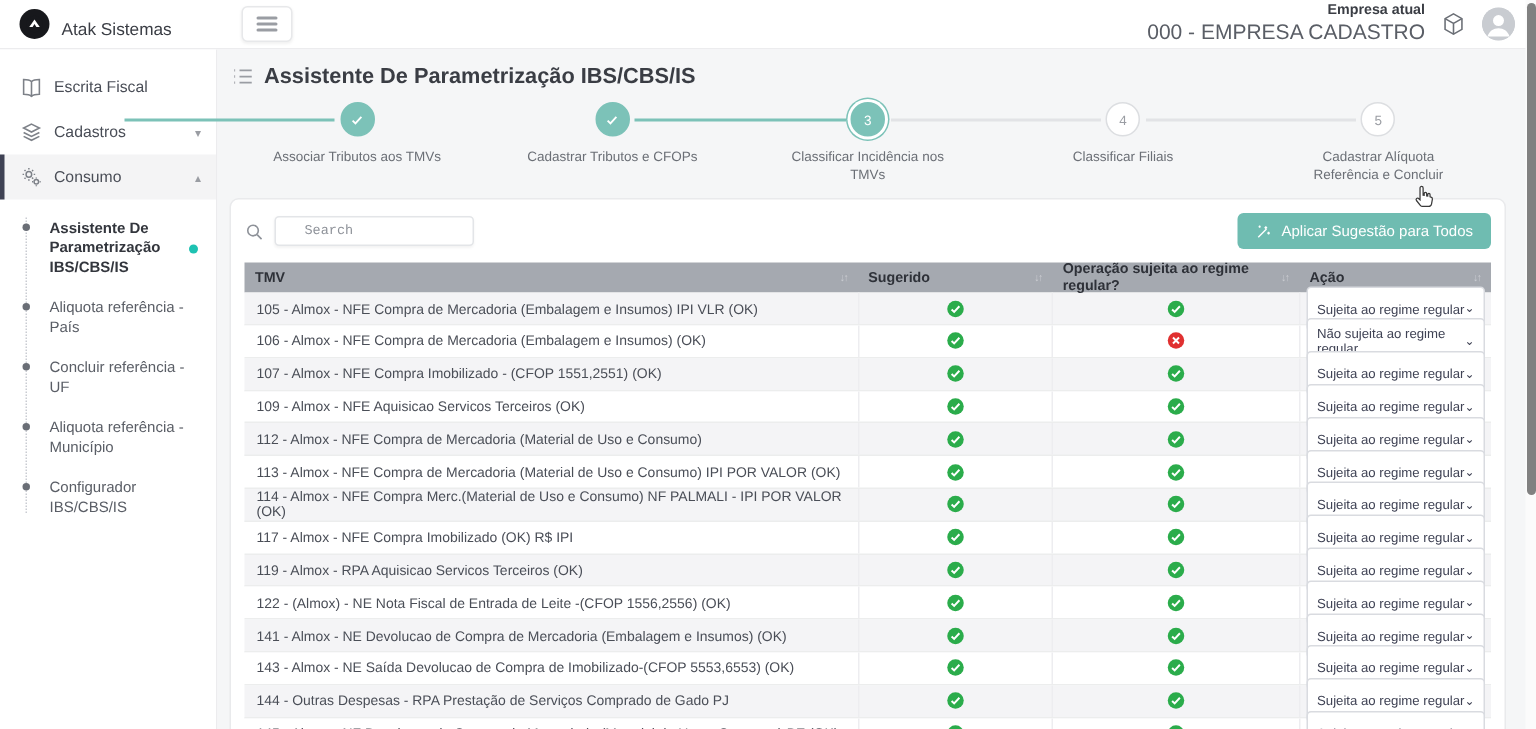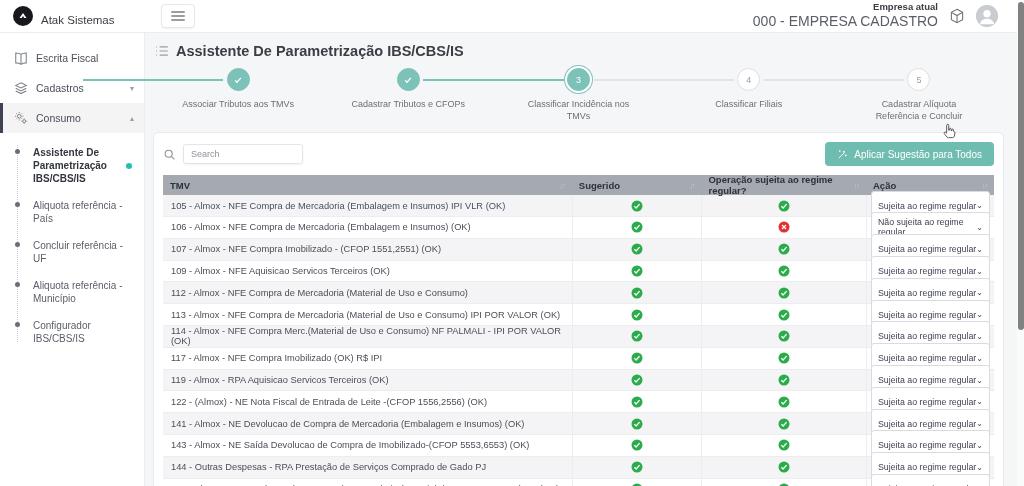--- a/index.html
+++ b/index.html
@@ -8,21 +8,21 @@
   #app { position:relative; width:1024px; height:486px; display:flex; flex-direction:column; }
 
   
   .topbar { height:33px; display:flex; align-items:center; border-bottom:1px solid #ececee; background:#fff; flex:0 0 auto; }
   .brand { width:145px; display:flex; align-items:flex-end; gap:8px; padding-left:13px; }
   .logo { width:20px; height:20px; border-radius:50%; background:#17181c; display:flex; align-items:center; justify-content:center; flex:0 0 auto; }
   .brand-name { font-size:11.5px; color:#3a3d44; }
   .hamburger { margin-left:16px; width:34px; height:24px; background:#fff; border:1px solid #e7e8ea; border-radius:4px;
     box-shadow:0 1px 2px rgba(0,0,0,.06); display:flex; flex-direction:column; align-items:center; justify-content:center; gap:2px; cursor:pointer; }
   .hamburger span { display:block; width:14px; height:2px; background:#9a9da3; border-radius:1px; }
-  .top-right { margin-left:auto; display:flex; align-items:center; gap:10px; padding-right:26px; }
+  .top-right { margin-left:auto; display:flex; align-items:center; gap:10px; padding-right:14px; }
   .company { text-align:right; line-height:1.25; }
   .company-label { font-size:9.5px; font-weight:bold; color:#3a3d44; }
   .company-value { font-size:14px; color:#5a5e66; }
   .avatar { width:22px; height:22px; border-radius:50%; background:#c9ccd1; overflow:hidden; cursor:pointer; }
 
   
   .split { flex:1 1 auto; display:flex; min-height:0; }
   .sidebar { width:145px; background:#fff; border-right:1px solid #ececee; padding-top:10px; flex:0 0 auto; }
   .side-item { display:flex; align-items:center; gap:8px; height:30px; padding:0 10px 0 13px; font-size:10.5px; color:#4a4e57; cursor:pointer; position:relative; }
   .side-item .chev { margin-left:auto; font-size:8px; color:#9a9da3; }
@@ -49,22 +49,22 @@
   .circle { width:23px; height:23px; border-radius:50%; display:flex; align-items:center; justify-content:center;
     font-size:9px; color:#9a9da3; background:#fff; border:1px solid #dcdee1; z-index:1; }
   .step.done .circle { background:#7cc2b8; border-color:#7cc2b8; color:#fff; }
   .step.active .circle { background:#7cc2b8; border-color:#7cc2b8; color:#fff; box-shadow:0 0 0 2px #fff, 0 0 0 3px #7cc2b8; }
   .step-label { margin-top:7px; font-size:9px; color:#6b6f76; text-align:center; line-height:1.35; max-width:120px; }
 
   
   .card { margin-top:10px; background:#fff; border:1px solid #e9eaec; border-radius:6px; padding:9px 9px 0 9px; height:400px; overflow:hidden; }
   .card-toolbar { display:flex; align-items:center; justify-content:space-between; margin-bottom:9px; }
   .search-wrap { display:flex; align-items:center; gap:7px; }
-  .search-input { width:120px; height:20px; border:1px solid #e3e5e8; border-radius:3px; box-shadow:0 1px 2px rgba(0,0,0,.05);
-    font-size:9px; padding:0 7px; color:#4a4e57; outline:none; font-family:Liberation Sans, sans-serif; }
+  .search-input { width:133px; height:20px; border:1px solid #e3e5e8; border-radius:3px; box-shadow:0 1px 2px rgba(0,0,0,.05);
+    font-size:9px; padding:0 19px; color:#4a4e57; outline:none; font-family:Liberation Mono, monospace; }
   .search-input::placeholder { color:#8e9299; }
   .apply-btn { display:flex; align-items:center; gap:6px; background:#6fbcb1; color:#fff; border:none; border-radius:4px;
     height:24px; padding:0 12px; font-size:10px; font-family:inherit; cursor:pointer; }
 
   
   .table { width:100%; }
   .thead { display:flex; background:#a5a9b0; height:20px; align-items:center; }
   .th { display:flex; align-items:center; justify-content:space-between; font-size:9.5px; font-weight:bold; color:#2e3138; padding:0 7px; cursor:pointer; }
   .sort { font-size:7px; color:#caccd1; letter-spacing:-1px; }
   .tr { display:flex; height:21.8px; align-items:stretch; border-bottom:1px solid #eceded; background:#fff; }

